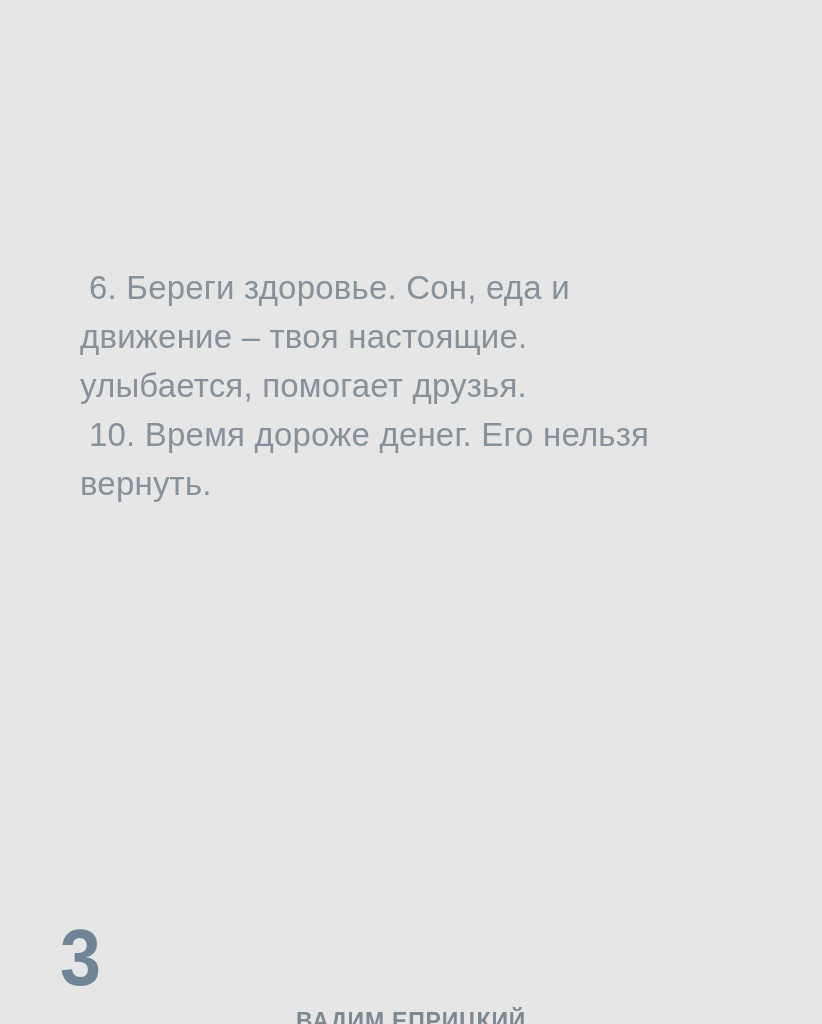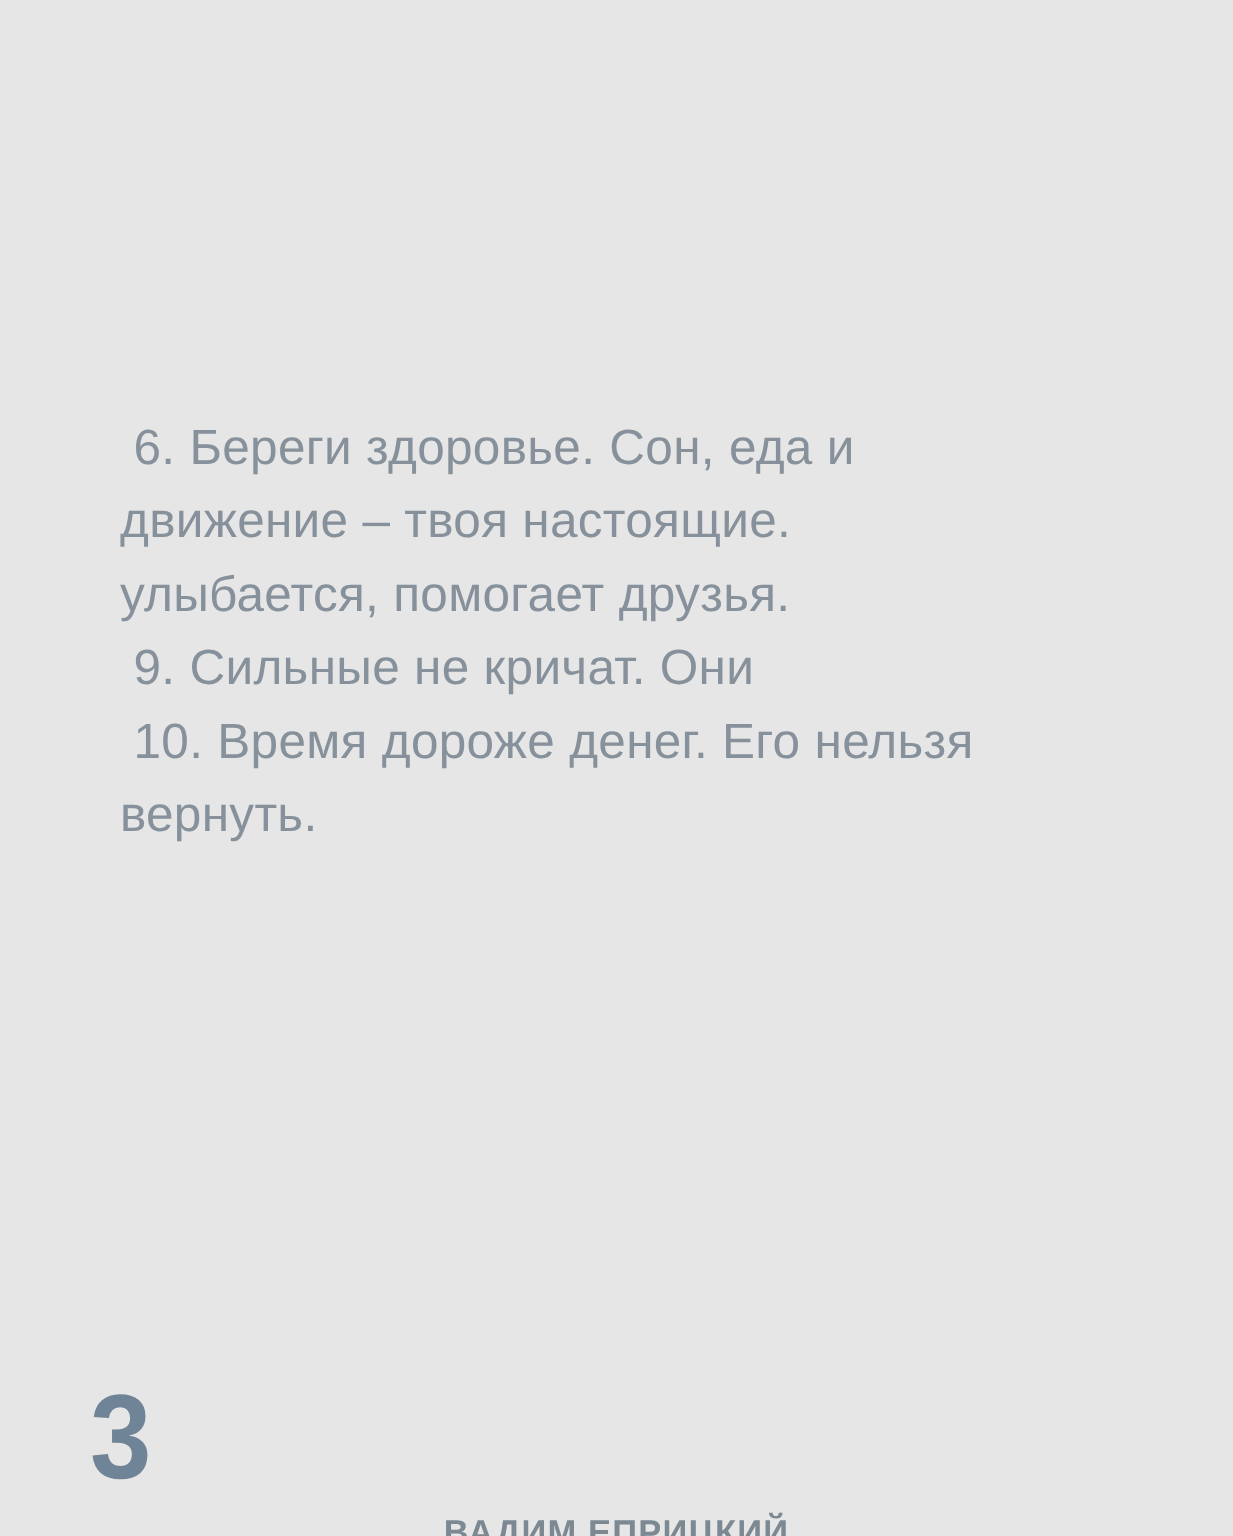--- a/index.html
+++ b/index.html
@@ -11,21 +11,21 @@
   }
   .card {
     position: relative;
     width: 822px;
     height: 1024px;
     background: #e5e6e5;
   }
   .tips-block {
     position: absolute;
     left: 80px;
-    top: 273px;
+    top: 263px;
     width: 690px;
     color: #87919b;
     font-size: 33px;
     font-weight: 400;
     line-height: 49px;
     letter-spacing: 0.2px;
   }
   .tip-line { white-space: nowrap; }
   .tip-line.indent { padding-left: 9px; }
   .footer-page-number {
@@ -58,21 +58,20 @@
 
   <div class="tips-block">
     <div>
       <div class="tip-line indent">6. Береги здоровье. Сон, еда и</div>
       <div class="tip-line">движение – твоя настоящие.</div>
     </div>
     <div>
       <div class="tip-line">улыбается, помогает друзья.</div>
     </div>
     <div>
-      <div class="tip-line indent">9. Сильные не кричат. Они</div>
     </div>
     <div>
       <div class="tip-line indent">10. Время дороже денег. Его нельзя</div>
       <div class="tip-line">вернуть.</div>
     </div>
   </div>
 
   <div class="footer-page-number">3</div>
 
   <div class="footer-author">ВАДИМ ЕПРИЦКИЙ</div>

